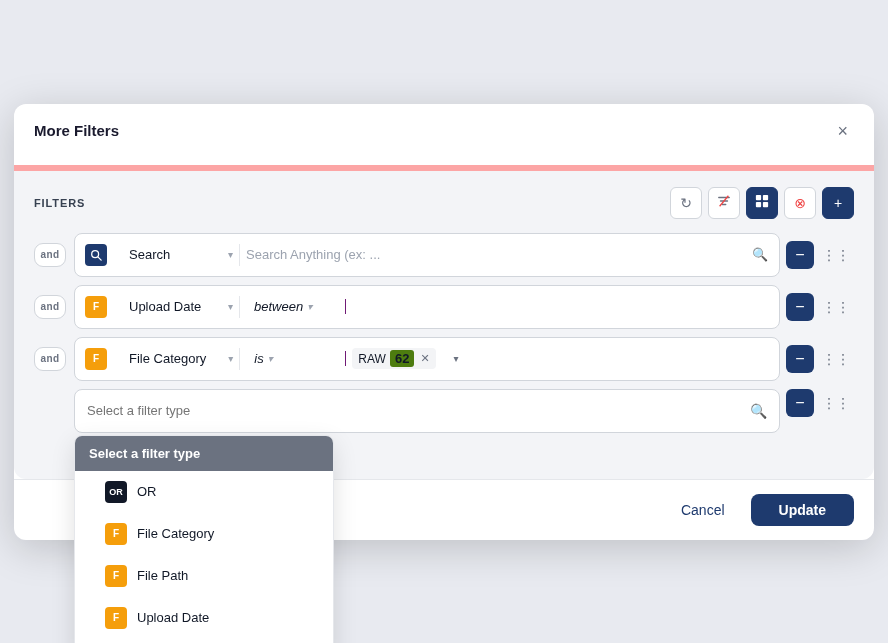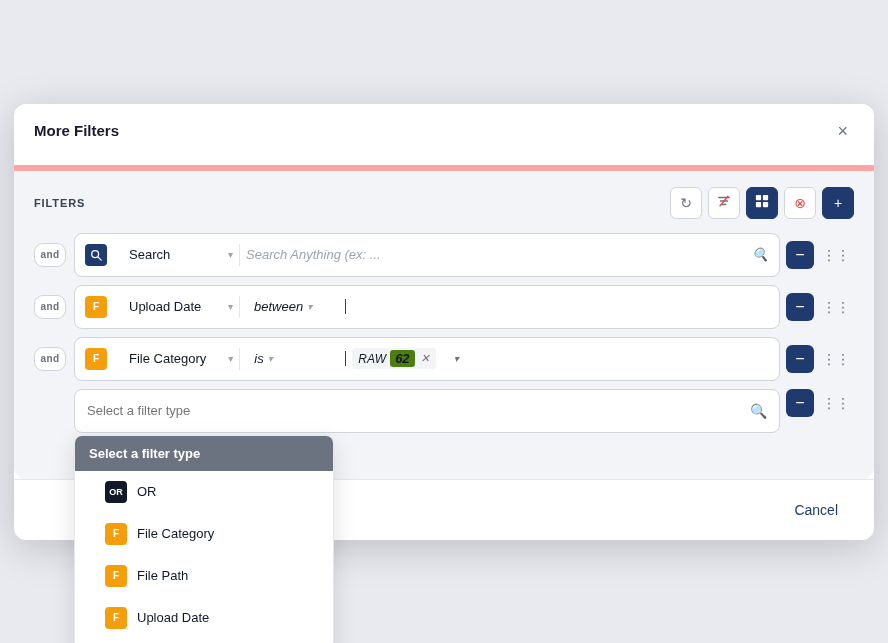--- a/index.html
+++ b/index.html
@@ -189,21 +189,20 @@
       font-style: italic;
     }
 
     .filter-value {
       flex: 1;
       display: flex;
       align-items: center;
       gap: 18px;
       font-size: 13px;
       color: #9ca3af;
-      font-style: italic;
     }
 
     .date-input-group {
       display: flex;
       align-items: center;
       gap: 8px;
       flex: 1;
     }
 
     .date-placeholder {
@@ -543,14 +542,15 @@
       </div>
       <div class="row-actions">
         <button class="minus-btn">−</button>
         <button class="dots-btn">⋮⋮</button>
       </div>
     </div>
   </div>
 
   <div class="modal-footer">
     <button class="btn-cancel">Cancel</button>
+    <button class="btn-update">Update</button>
   </div>
 </div>
 
 </body></html>

